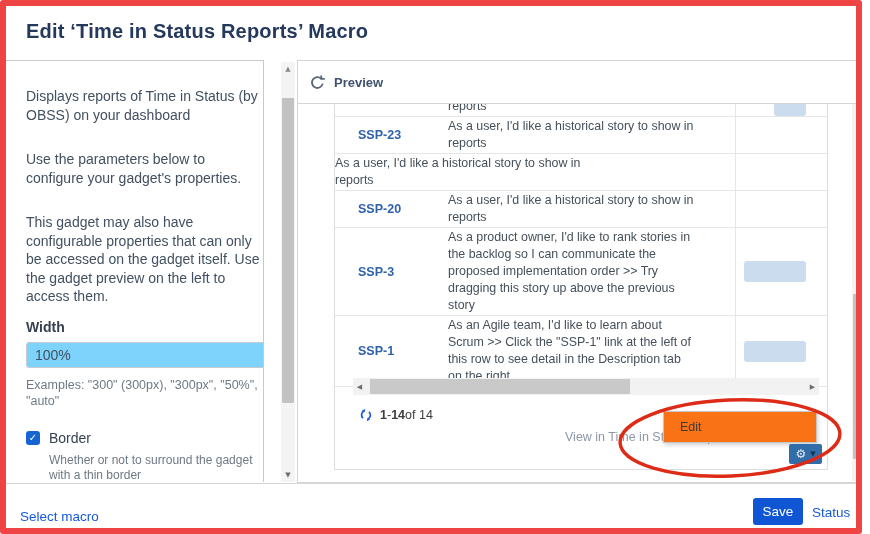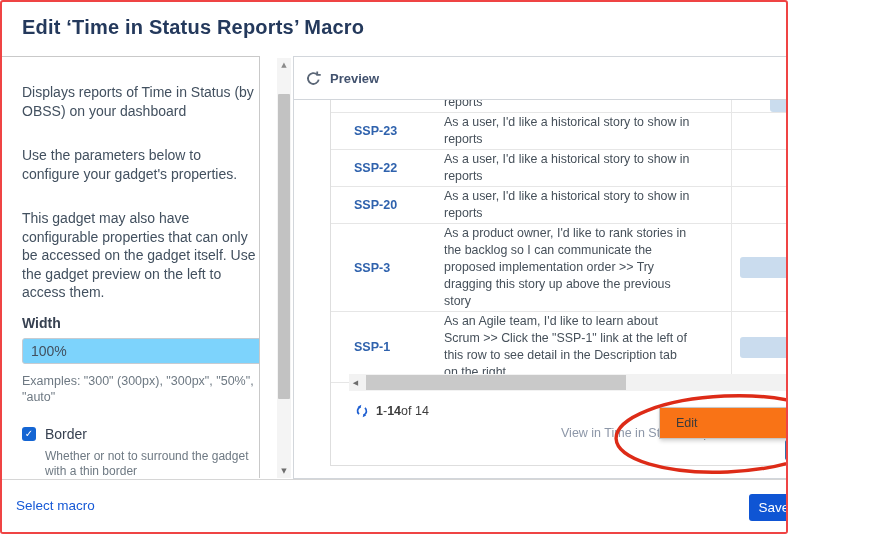--- a/index.html
+++ b/index.html
@@ -1,17 +1,17 @@
 <!DOCTYPE html>
 <html><head>
 <meta charset="utf-8">
 <style>
   html,body{margin:0;padding:0;background:#fff;font-family:"Liberation Sans",sans-serif;}
-  .dialog{position:relative;width:788px;height:534px;background:#fff;box-sizing:border-box;
-          border:2px solid #ef4444;border-radius:3px;overflow:hidden;}
+  .dialog{position:relative;width:862px;height:534px;background:#fff;box-sizing:border-box;
+          border:6px solid #ef4444;border-radius:3px;overflow:hidden;}
   .dlg-title{position:absolute;left:20px;top:14px;font-size:20px;font-weight:600;color:#24395c;letter-spacing:.2px;}
 
   
   .sidebar{position:absolute;left:0;top:54px;width:258px;height:422px;box-sizing:border-box;
            border-top:1px solid #c9c9c9;border-right:1px solid #c9c9c9;background:#fff;
            padding:26px 4px 0 20px;overflow:hidden;}
   .para{margin:0 0 26px 0;font-size:14px;line-height:18.5px;color:#42505f;white-space:pre-line;width:238px;}
   .para.last{margin-bottom:13px;}
   .field-label{font-size:14px;font-weight:700;color:#374151;margin-bottom:7px;}
   .text-input{display:block;width:222px;height:24px;border:1px solid #c7cbd1;border-radius:3px;background:#7dd3fc;
@@ -79,21 +79,21 @@
 
   .preview-scroll{left:554px;top:0;width:17px;height:377px;background:#f3f3f3;}
   .preview-scroll .sb-thumb{top:176px;height:165px;}
   .preview-scroll .sb-arrow.top{color:#5a5a5a;}
   .preview-scroll .sb-arrow.bottom{color:#9a9a9a;}
   .sidebar-scroll .sb-arrow.bottom{color:#6e6e6e;}
 
   
   .footer{position:absolute;left:0;right:0;top:477px;height:53px;border-top:1px solid #d6d6d6;background:#fff;}
   .link{position:absolute;font-size:13.5px;color:#1659d6;text-decoration:none;cursor:pointer;}
-  .select-macro{left:14px;top:18px;}
+  .select-macro{left:14px;top:25px;}
   .cancel{left:806px;top:21px;}
   .save{position:absolute;left:747px;top:14px;width:50px;height:27px;background:#0f55d4;color:#fff;border:none;
         border-radius:3px;font-family:"Liberation Sans",sans-serif;font-size:13.5px;cursor:pointer;}
 </style>
 </head>
 <body>
 
 <div class="dialog">
 
   <div class="dlg-title">Edit ‘Time in Status Reports’ Macro</div>
@@ -161,23 +161,20 @@
     <div class="cell-key">
                 <span class="key">SSP-23</span>
               </div>
     <div class="cell-desc">
                 <div class="desc">As a user, I'd like a historical story to show in
 reports</div>
               </div>
     <div class="cell-badge"></div>
   </div>
             <div class="trow">
-    <div class="cell-key">
-                <span class="key">SSP-22</span>
-              </div>
     <div class="cell-desc">
                 <div class="desc">As a user, I'd like a historical story to show in
 reports</div>
               </div>
     <div class="cell-badge"></div>
   </div>
             <div class="trow">
     <div class="cell-key">
                 <span class="key">SSP-20</span>
               </div>

